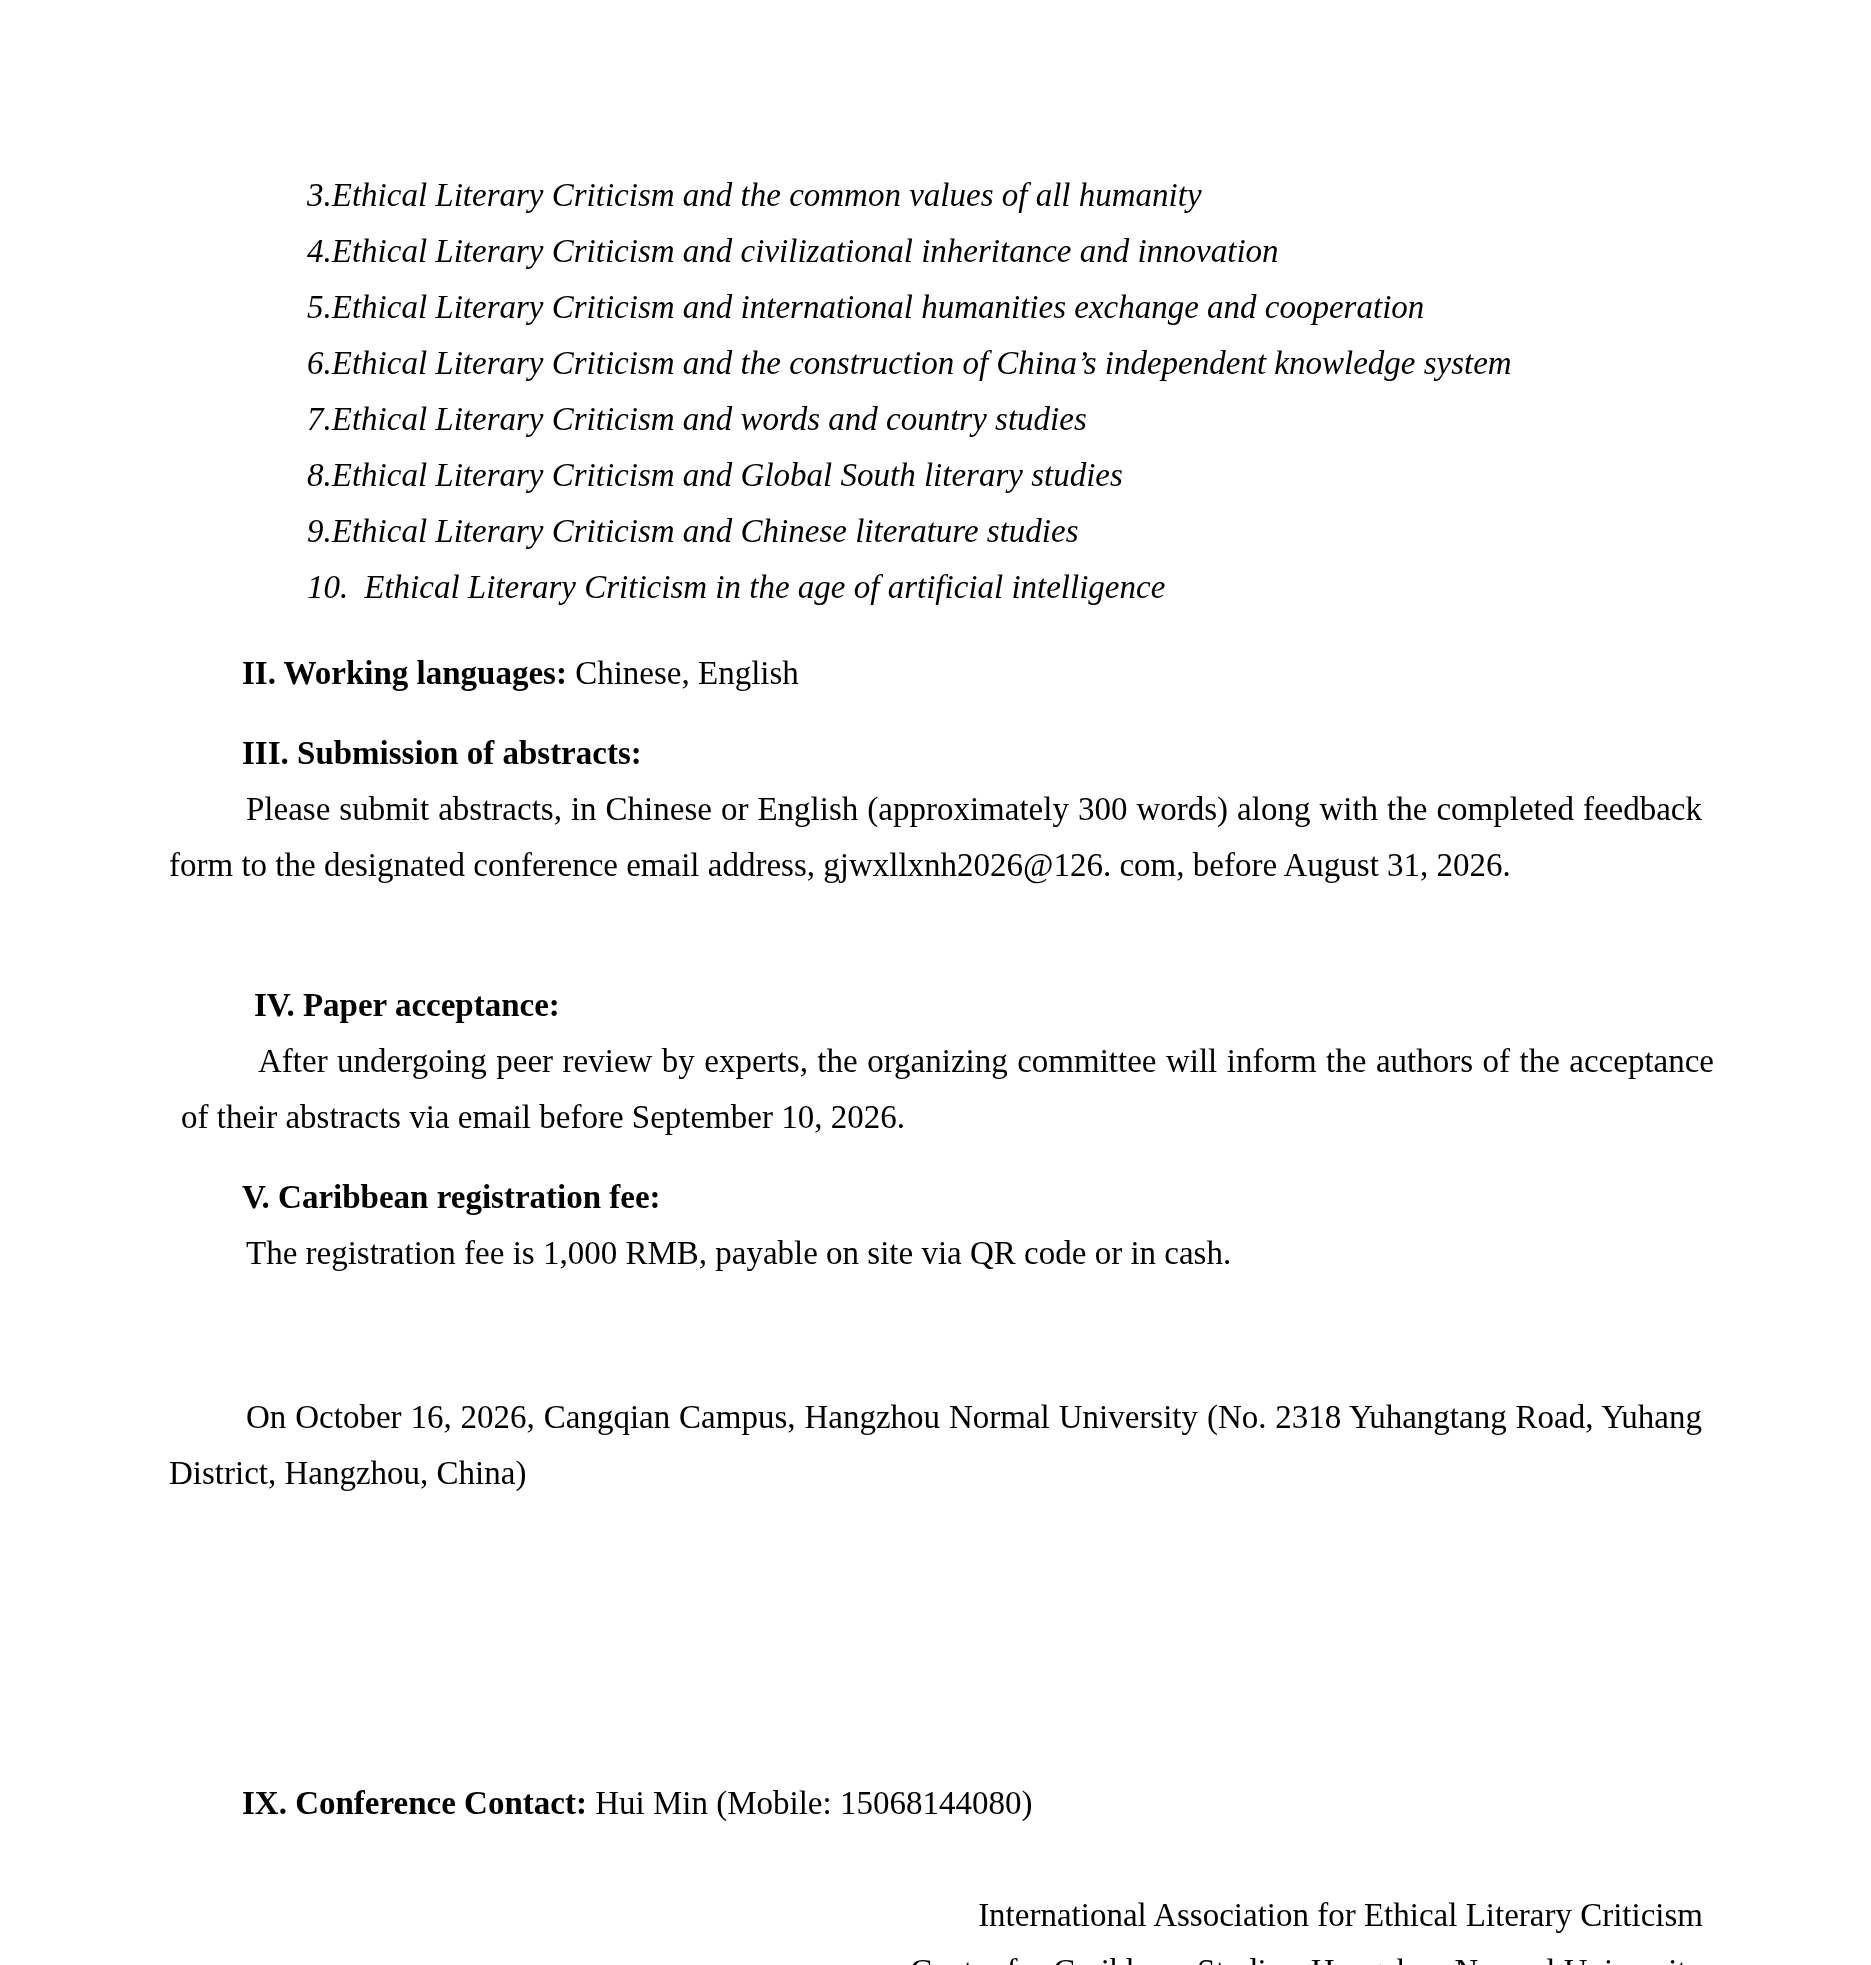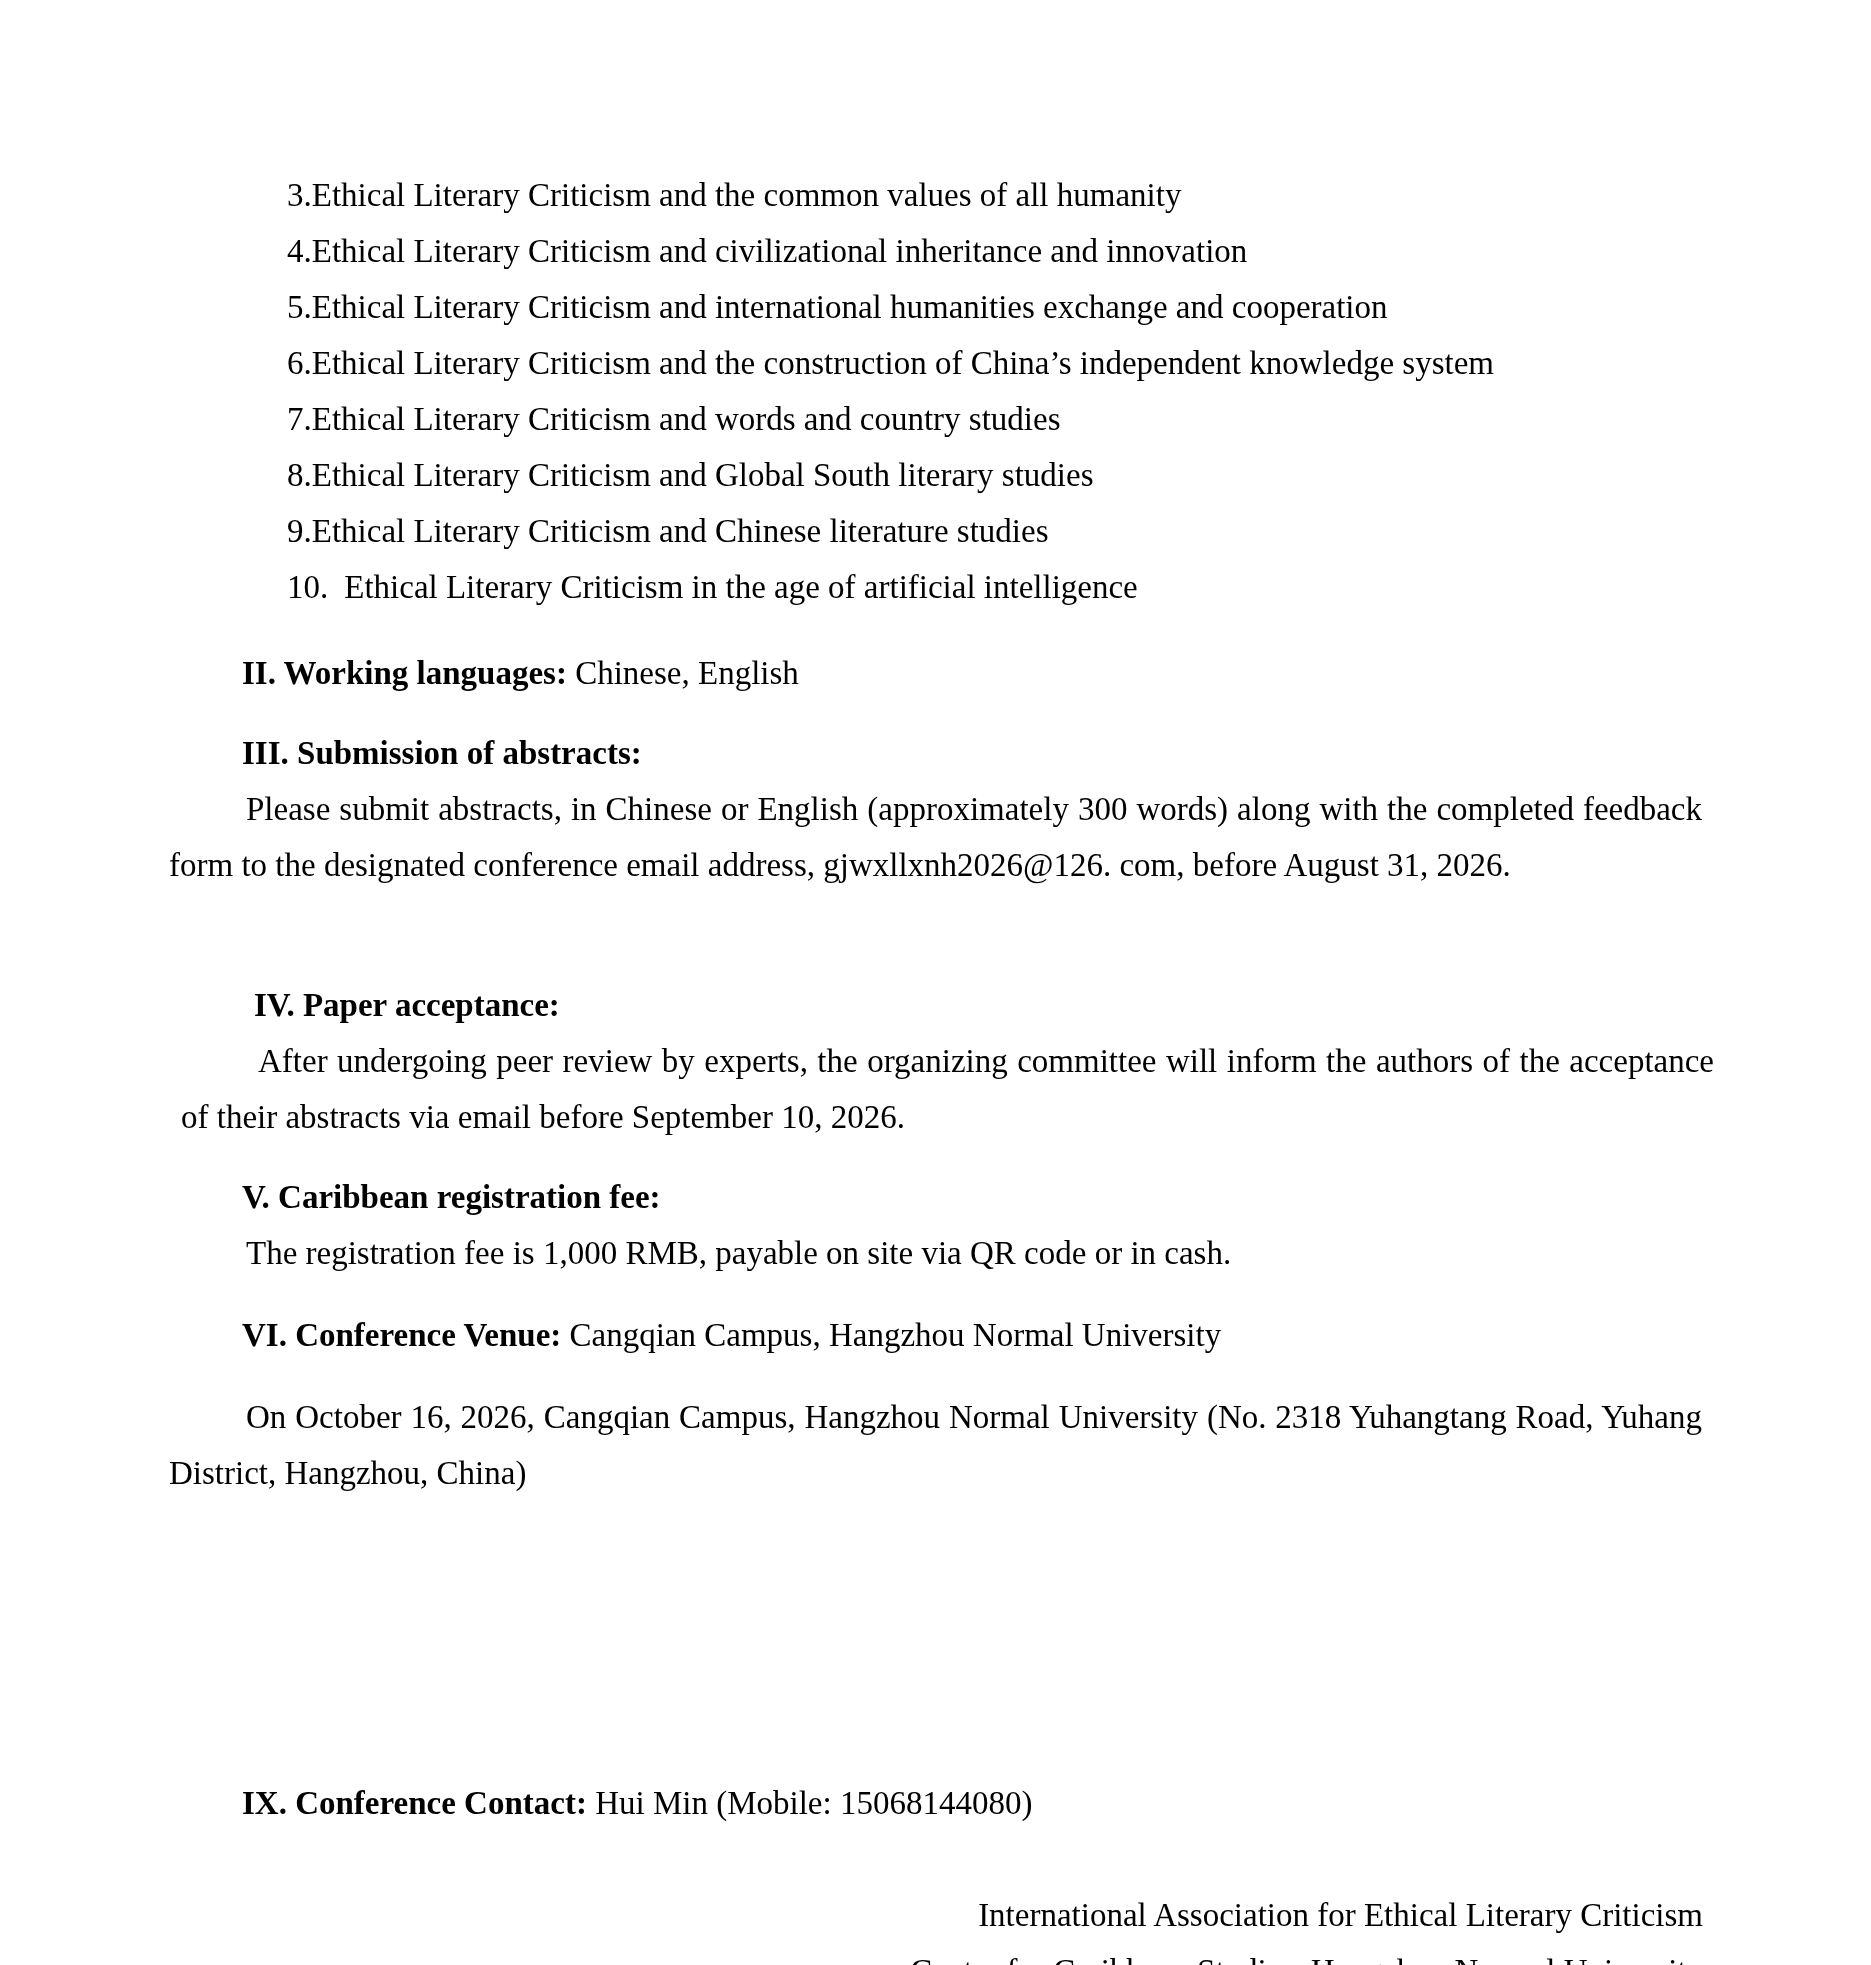--- a/index.html
+++ b/index.html
@@ -21,22 +21,23 @@
       width: 1872px;
       height: 2647px;
     }
     .text-block {
       position: absolute;
       font-size: 33px;
       line-height: 56px;
       white-space: nowrap;
     }
     .topics {
-      left: 287px;
+      left: 307px;
       top: 167px;
+      font-style: italic;
     }
     .topic-row { display: block; height: 56px; }
     .topic-num { display: inline-block; }
     .topic-row.wide .topic-num { margin-right: 16px; }
 
     .section {
       position: absolute;
       left: 169px;
       width: 1533px;
       font-size: 33px;
@@ -127,26 +128,20 @@
     <div class="para">After undergoing peer review by experts, the organizing committee will inform the authors of the acceptance of their abstracts via email before September 10, 2026.</div>
   </div>
 
   <div class="section" id="sec-5">
     <div class="section-head">
       <b>V. Caribbean registration fee:</b>
     </div>
     <div class="para">The registration fee is 1,000 RMB, payable on site via QR code or in cash.</div>
   </div>
 
-  <div class="section" id="sec-6">
-    <div class="section-head">
-      <b>VI. Conference Venue:</b>
-      <span>Cangqian Campus, Hangzhou Normal University</span>
-    </div>
-  </div>
 
   <div class="section" id="sec-7">
     <div class="para">On October 16, 2026, Cangqian Campus, Hangzhou Normal University (No. 2318 Yuhangtang Road, Yuhang District, Hangzhou, China)</div>
   </div>
 
 
   <div class="section" id="sec-9">
     <div class="section-head">
       <b>IX. Conference Contact:</b>
       <span>Hui Min (Mobile: 15068144080)</span>

